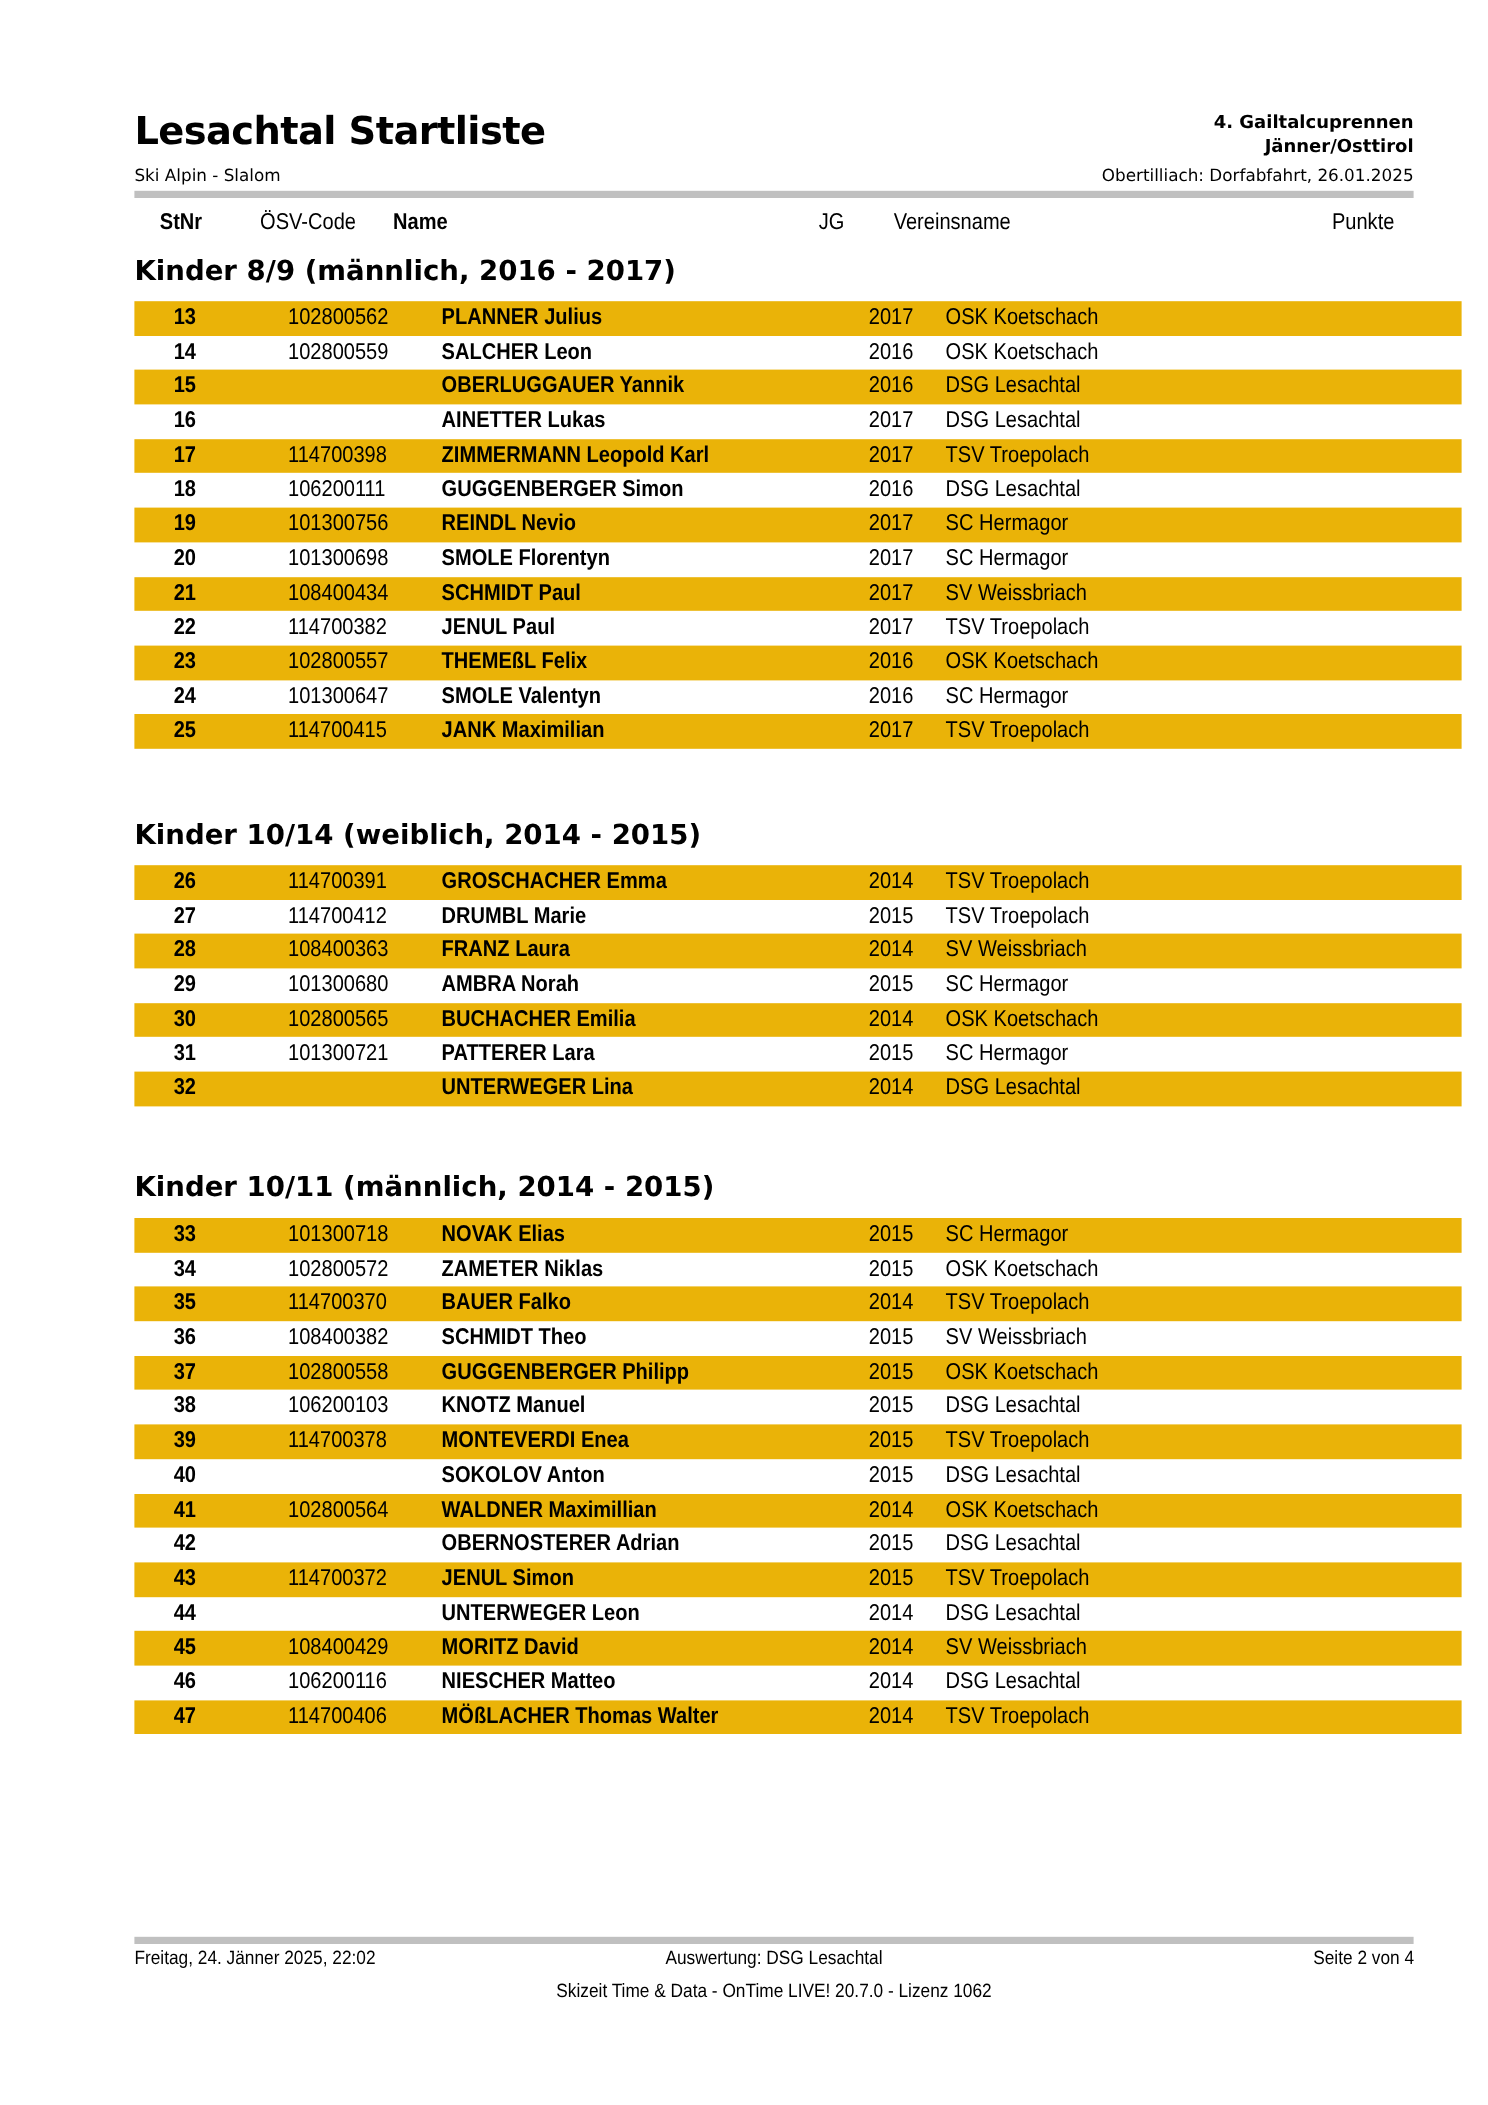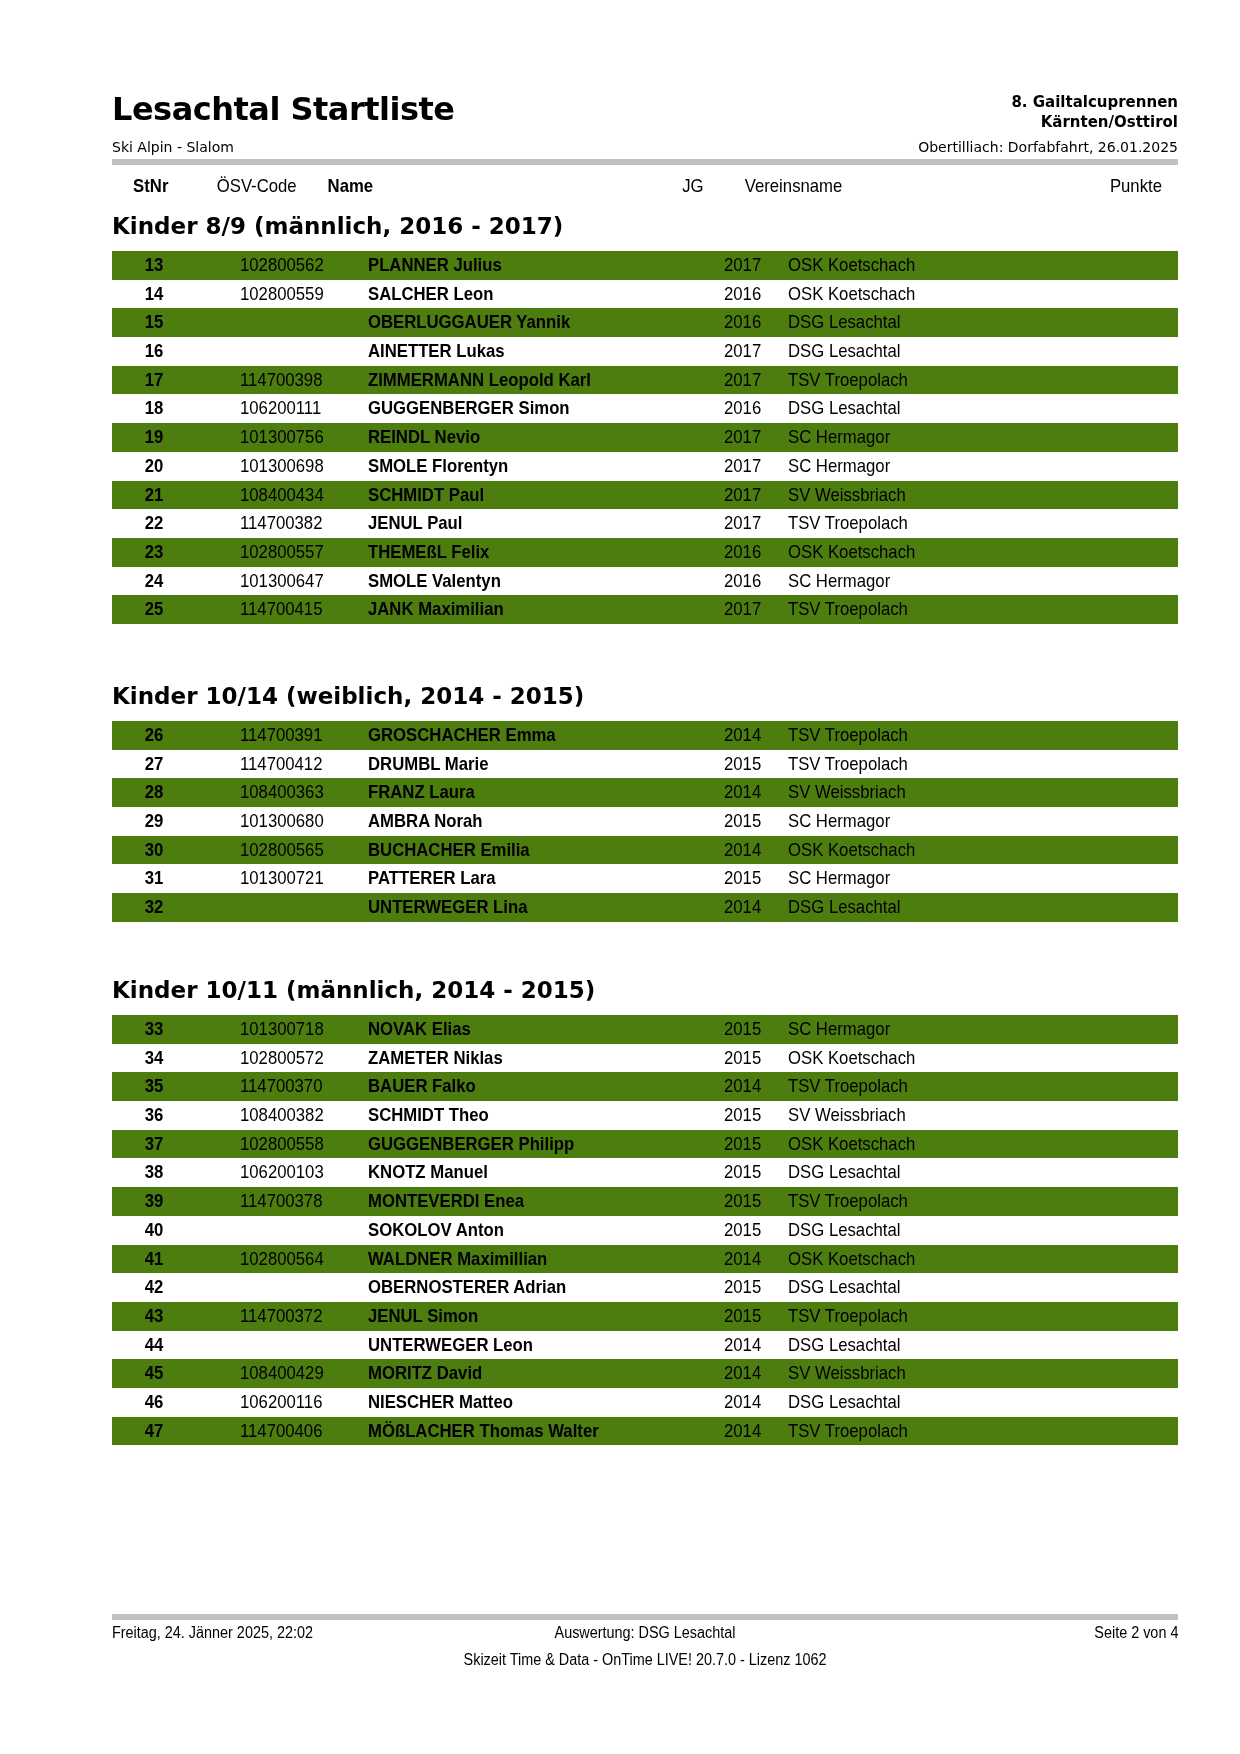--- a/index.html
+++ b/index.html
@@ -12,21 +12,21 @@
   .event-location { position: absolute; right: 0; top: 139px; font-family: "DejaVu Sans", sans-serif; font-size: 14px; margin-left: 46px; }
   .rule-top { position: absolute; left: 0; top: 159px; width: 1066px; height: 6px; background: #c0c0c0; }
 
   .col-header { position: absolute; left: 0; top: 175px; width: 1066px; height: 22px; font-size: 19px; transform: scaleX(0.88); transform-origin: left top; }
   .hdr { position: absolute; top: 0; white-space: nowrap; }
 
   .section { position: absolute; left: 0; width: 1066px; }
   .section-title { position: absolute; left: 0; top: 0; font-family: "DejaVu Sans", sans-serif; font-weight: bold; font-size: 23px; white-space: nowrap; }
   .rows { position: absolute; left: 0; top: 38px; width: 1066px; }
   .row { position: relative; height: 28.7px; width: 1066px; }
-  .row.shade { background: #4d7c0f; }
+  .row.shade { background: #eab308; padding-left: 40px; }
   .cell { position: absolute; top: 3px; font-size: 19px; white-space: nowrap; transform: scaleX(0.88); transform-origin: left top; }
   .c-stnr { left: 22px; width: 40px; text-align: center; font-weight: bold; transform-origin: center top; }
   .c-code { left: 128px; }
   .c-name { left: 256px; font-weight: bold; }
   .c-jg { left: 612px; }
   .c-club { left: 676px; }
 
   .rule-bottom { position: absolute; left: 0; top: 1614px; width: 1066px; height: 6px; background: #c0c0c0; }
   .footer { position: absolute; top: 1624px; font-size: 16px; white-space: nowrap; transform: scaleX(0.9); }
   .f-left { left: 0; transform-origin: left top; }
@@ -34,22 +34,22 @@
   .f-right { right: 0; transform-origin: right top; }
   .f-software { position: absolute; top: 1651px; left: 533px; transform: translateX(-50%) scaleX(0.9); font-size: 16px; white-space: nowrap; }
 </style>
 </head>
 <body>
 
 <div class="page">
   <div class="doc-title">Lesachtal Startliste</div>
   <div class="doc-subtitle">Ski Alpin - Slalom</div>
   <div class="event-block">
-    <div>8. Gailtalcuprennen</div>
-    <div>Kärnten/Osttirol</div>
+    <div>4. Gailtalcuprennen</div>
+    <div>Jänner/Osttirol</div>
   </div>
   <div class="event-location">Obertilliach: Dorfabfahrt, 26.01.2025</div>
   <div class="rule-top"></div>
 
   <div class="col-header">
     <span class="hdr" style="left:24px;font-weight:bold;">StNr</span>
     <span class="hdr" style="left:119px;">ÖSV-Code</span>
     <span class="hdr" style="left:245px;font-weight:bold;">Name</span>
     <span class="hdr" style="left:648px;">JG</span>
     <span class="hdr" style="left:719px;">Vereinsname</span>

